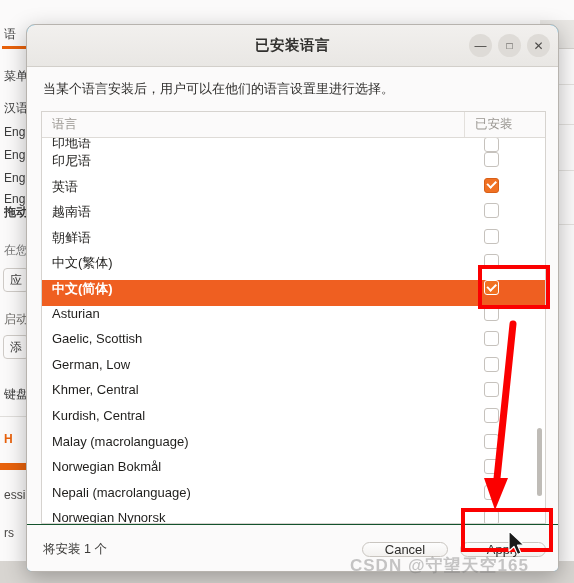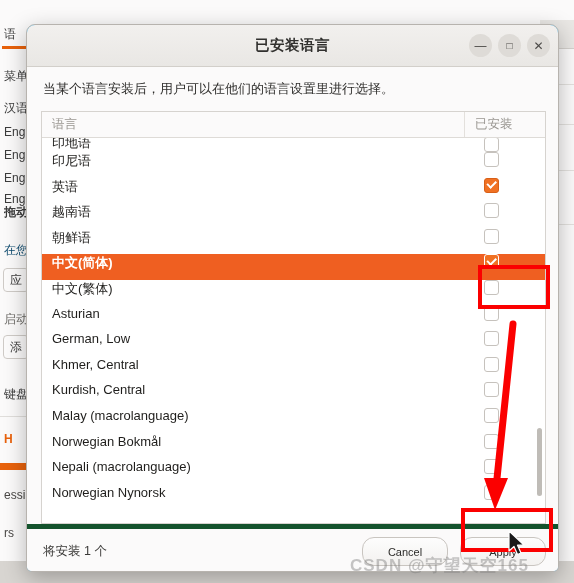--- a/index.html
+++ b/index.html
@@ -276,40 +276,40 @@
     background: #bfbcb7;
     cursor: pointer;
   }
 
   .footer {
     position: absolute;
     left: 0;
     bottom: 0;
     width: 531px;
     height: 50px;
-    border-top: 5px solid #14532d;
+    border-top: 1px solid #14532d;
     background: #fbfafa;
     display: flex;
     align-items: center;
     box-sizing: border-box;
   }
   .status-text {
     margin-left: 16px;
     font-size: 12.5px;
     color: #3b3a38;
     flex: 1;
   }
   .btn {
-    height: 29px;
+    height: 15px;
     min-width: 86px;
     margin-right: 12px;
     border: 1px solid #c9c5c0;
     border-radius: 12px;
     background: linear-gradient(#fdfdfd, #f3f1ef);
-    font-size: 11px;
+    font-size: 13px;
     color: #2d2c2a;
     display: flex;
     align-items: center;
     justify-content: center;
     cursor: pointer;
     box-sizing: border-box;
   }
 
   
   .anno-box {
@@ -358,21 +358,21 @@
     <div class="bg-left">
       <div class="bg-left-item" style="top:6px">语</div>
       <div class="bg-underline" style="top:26px"></div>
       <div class="bg-left-item" style="top:48px">菜单</div>
       <div class="bg-left-item" style="top:80px">汉语</div>
       <div class="bg-left-item" style="top:105px">Eng</div>
       <div class="bg-left-item" style="top:128px">Eng</div>
       <div class="bg-left-item" style="top:151px">Eng</div>
       <div class="bg-left-item" style="top:172px">Eng</div>
       <div class="bg-left-item" style="top:184px;font-weight:bold">拖动</div>
-      <div class="bg-left-item" style="top:222px;color:#0c4a6e">在您</div>
+      <div class="bg-left-item" style="top:222px;color:#737373">在您</div>
       <div class="bg-btn-stub" style="top:248px">应</div>
       <div class="bg-left-item" style="top:291px;color:#6b6965">启动</div>
       <div class="bg-btn-stub" style="top:315px">添</div>
       <div class="bg-left-item" style="top:366px">键盘</div>
       <div class="bg-divider" style="top:396px"></div>
       <div class="bg-left-item" style="top:412px;color:#e8620c;font-weight:bold">H</div>
       <div class="bg-orangebar" style="top:443px"></div>
       <div class="bg-left-item" style="top:468px;color:#4a4846">essib</div>
       <div class="bg-left-item" style="top:506px;color:#4a4846">rs</div>
     </div>
@@ -437,34 +437,40 @@
               <div class="row-check">
                 <div class="cb"></div>
               </div>
             </div>
             <div class="row">
               <div class="row-label">朝鲜语</div>
               <div class="row-check">
                 <div class="cb"></div>
               </div>
             </div>
+            <div class="row">
+              <div class="row-label">中文(繁体)</div>
+              <div class="row-check">
+                <div class="cb"></div>
+              </div>
+            </div>
             <div class="row selected">
               <div class="row-label">中文(简体)</div>
               <div class="row-check">
                 <div class="cb on on-sel"></div>
               </div>
             </div>
             <div class="row">
-              <div class="row-label">中文(繁体)</div>
-              <div class="row-check">
-                <div class="cb"></div>
-              </div>
-            </div>
-            <div class="row">
               <div class="row-label">Asturian</div>
+              <div class="row-check">
+                <div class="cb"></div>
+              </div>
+            </div>
+            <div class="row">
+              <div class="row-label">Gaelic, Scottish</div>
               <div class="row-check">
                 <div class="cb"></div>
               </div>
             </div>
             <div class="row">
               <div class="row-label">German, Low</div>
               <div class="row-check">
                 <div class="cb"></div>
               </div>
             </div>

